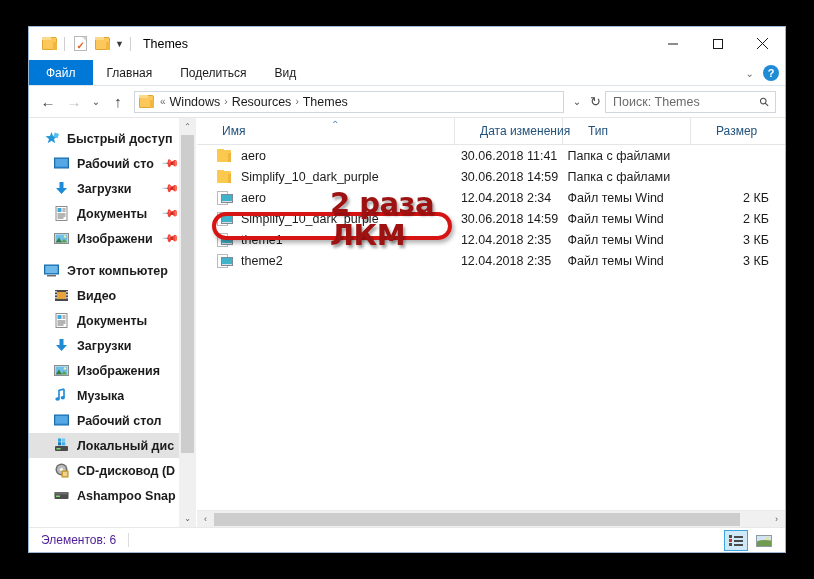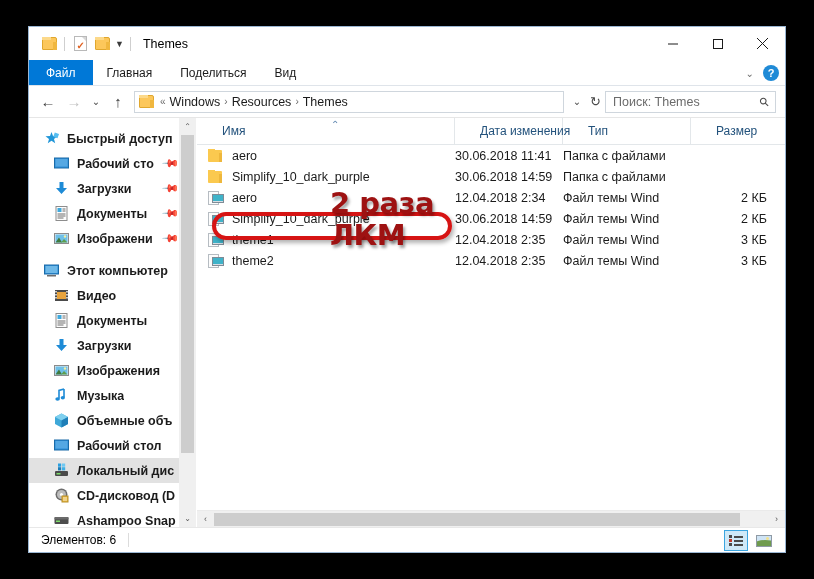--- a/index.html
+++ b/index.html
@@ -213,21 +213,21 @@
   }
   .col.name { width: 258px; }
   .col.date { width: 108px; }
   .col.type { width: 128px; }
   .col.size { width: 92px; border-right: none; }
   .sortmark {
     position: absolute; left: 134px; top: 1px;
     font-size: 10px; color: #5f87b0;
   }
 
-  .filelist { flex: 1; position: relative; overflow: hidden; }
+  .filelist { flex: 1; position: relative; overflow: hidden; margin-left: 9px; }
   .frow {
     height: 21px; display: flex; align-items: center;
     font-size: 12.5px; color: #1b1b1b;
     position: relative;
   }
   .fname { width: 258px; display: flex; align-items: center; gap: 8px; padding-left: 11px; white-space: nowrap; }
   .fdate { width: 108px; white-space: nowrap; }
   .ftype { width: 128px; white-space: nowrap; }
   .fsize { width: 92px; text-align: right; padding-right: 16px; white-space: nowrap; }
 
@@ -302,21 +302,21 @@
 
   
   .statusbar {
     height: 25px; min-height: 25px;
     display: flex; align-items: center;
     background: #ffffff;
     border-top: 1px solid #e8e8e8;
     padding-left: 12px;
     position: relative;
   }
-  .status-text { font-size: 12px; color: #000000; white-space: nowrap; }
+  .status-text { font-size: 12px; color: #4c1d95; white-space: nowrap; }
   .status-sep { width: 1px; height: 14px; background: #dcdcdc; margin-left: 12px; }
   .viewbtns {
     position: absolute; right: 9px; top: 0; height: 25px;
     display: flex; align-items: center; gap: 4px;
   }
   .vbtn {
     width: 24px; height: 21px;
     display: flex; align-items: center; justify-content: center;
   }
   .vbtn.active { border: 1px solid #3ba5e0; background: #cfe9f8; }
@@ -581,30 +581,20 @@
           <span class="ico">
             <svg width="17" height="17" viewBox="0 0 17 17">
                 <path d="M11 2 L11 10.5 M11 2 L6 3.4 L6 11.5" stroke="#1e8bd6" stroke-width="1.6" fill="none"></path>
                 <ellipse cx="4.6" cy="12" rx="2.3" ry="1.8" fill="#1e8bd6"></ellipse>
                 <ellipse cx="9.8" cy="10.8" rx="2.1" ry="1.7" fill="#1e8bd6"></ellipse>
               </svg>
           </span>
           <span class="sb-label">Музыка</span>
         </div>
 
-        <div class="sb-item indent">
-          <span class="ico">
-            <svg width="17" height="17" viewBox="0 0 17 17">
-                <path d="M8.5 1.5 L15 5 L15 12 L8.5 15.5 L2 12 L2 5 Z" fill="#3ea8d8"></path>
-                <path d="M8.5 1.5 L15 5 L8.5 8.5 L2 5 Z" fill="#7fd0ef"></path>
-                <path d="M8.5 8.5 L15 5 L15 12 L8.5 15.5 Z" fill="#1f7fb8"></path>
-              </svg>
-          </span>
-          <span class="sb-label">Объемные объ</span>
-        </div>
 
         <div class="sb-item indent">
           <span class="ico">
             <svg width="17" height="17" viewBox="0 0 17 17">
                 <rect x="1.5" y="3" width="14" height="10" fill="#2f8fd8" stroke="#1a6ba8"></rect>
                 <rect x="2.5" y="4" width="12" height="7.5" fill="#55a8e3"></rect>
               </svg>
           </span>
           <span class="sb-label">Рабочий стол</span>
         </div>

